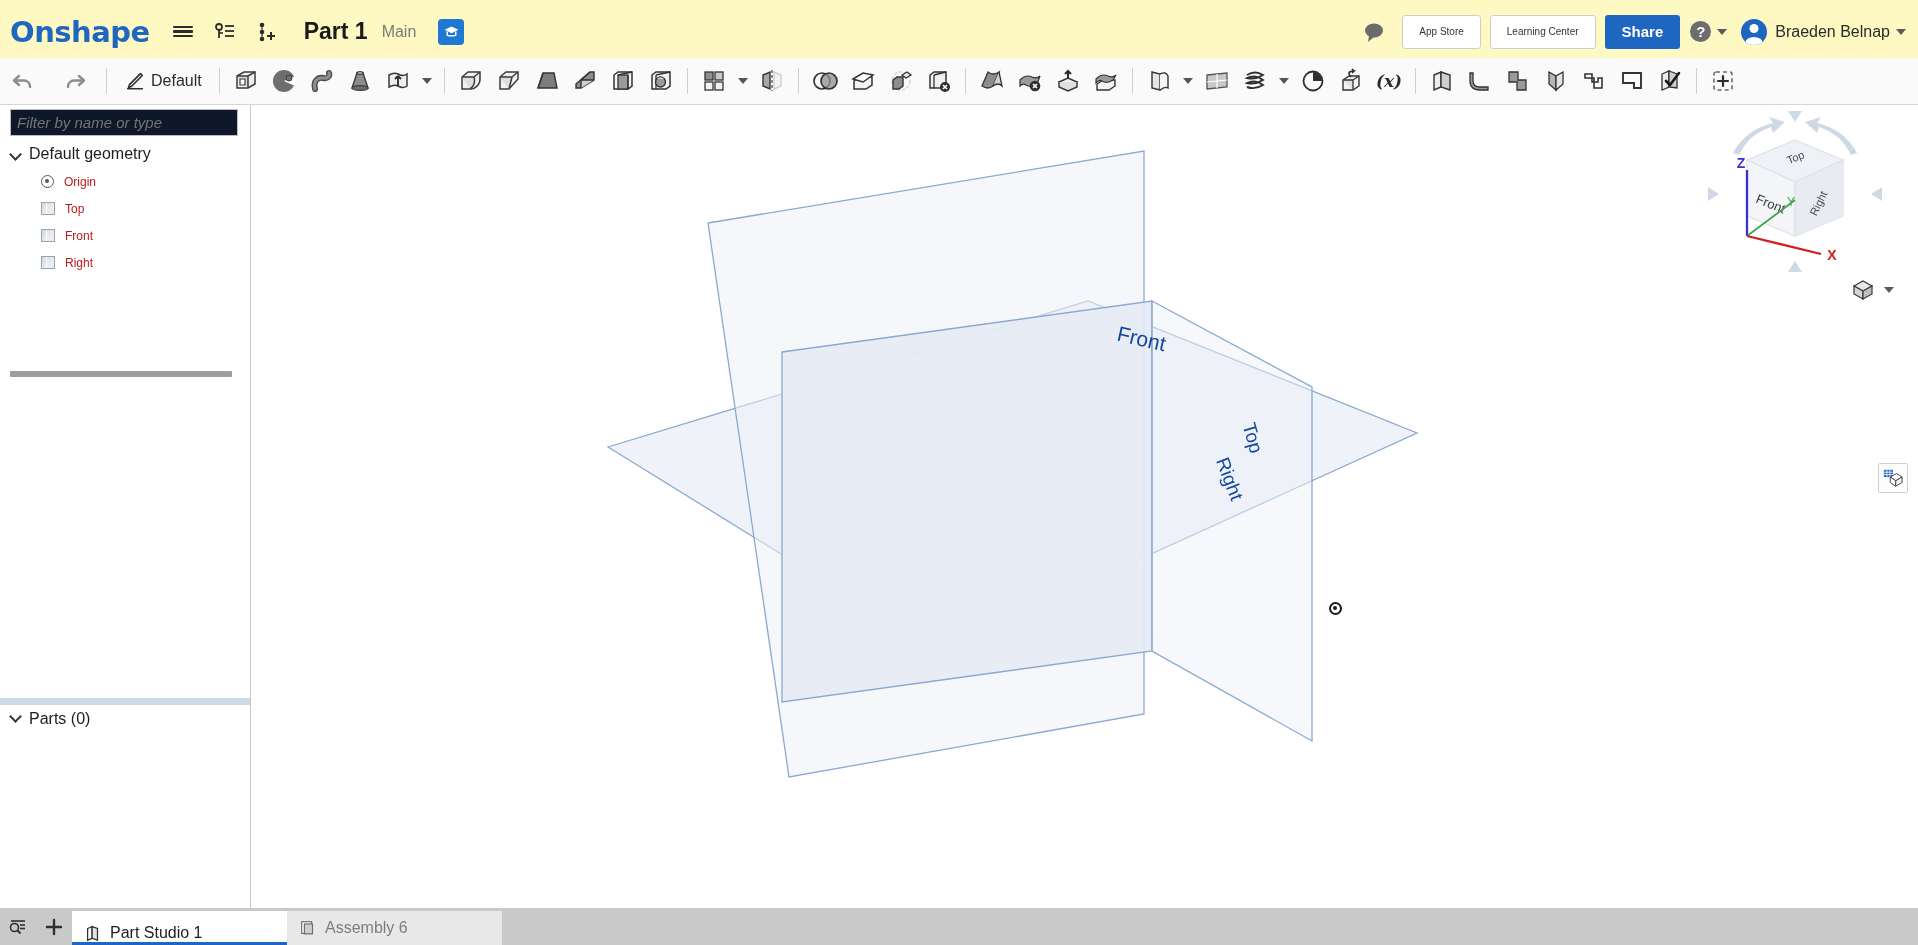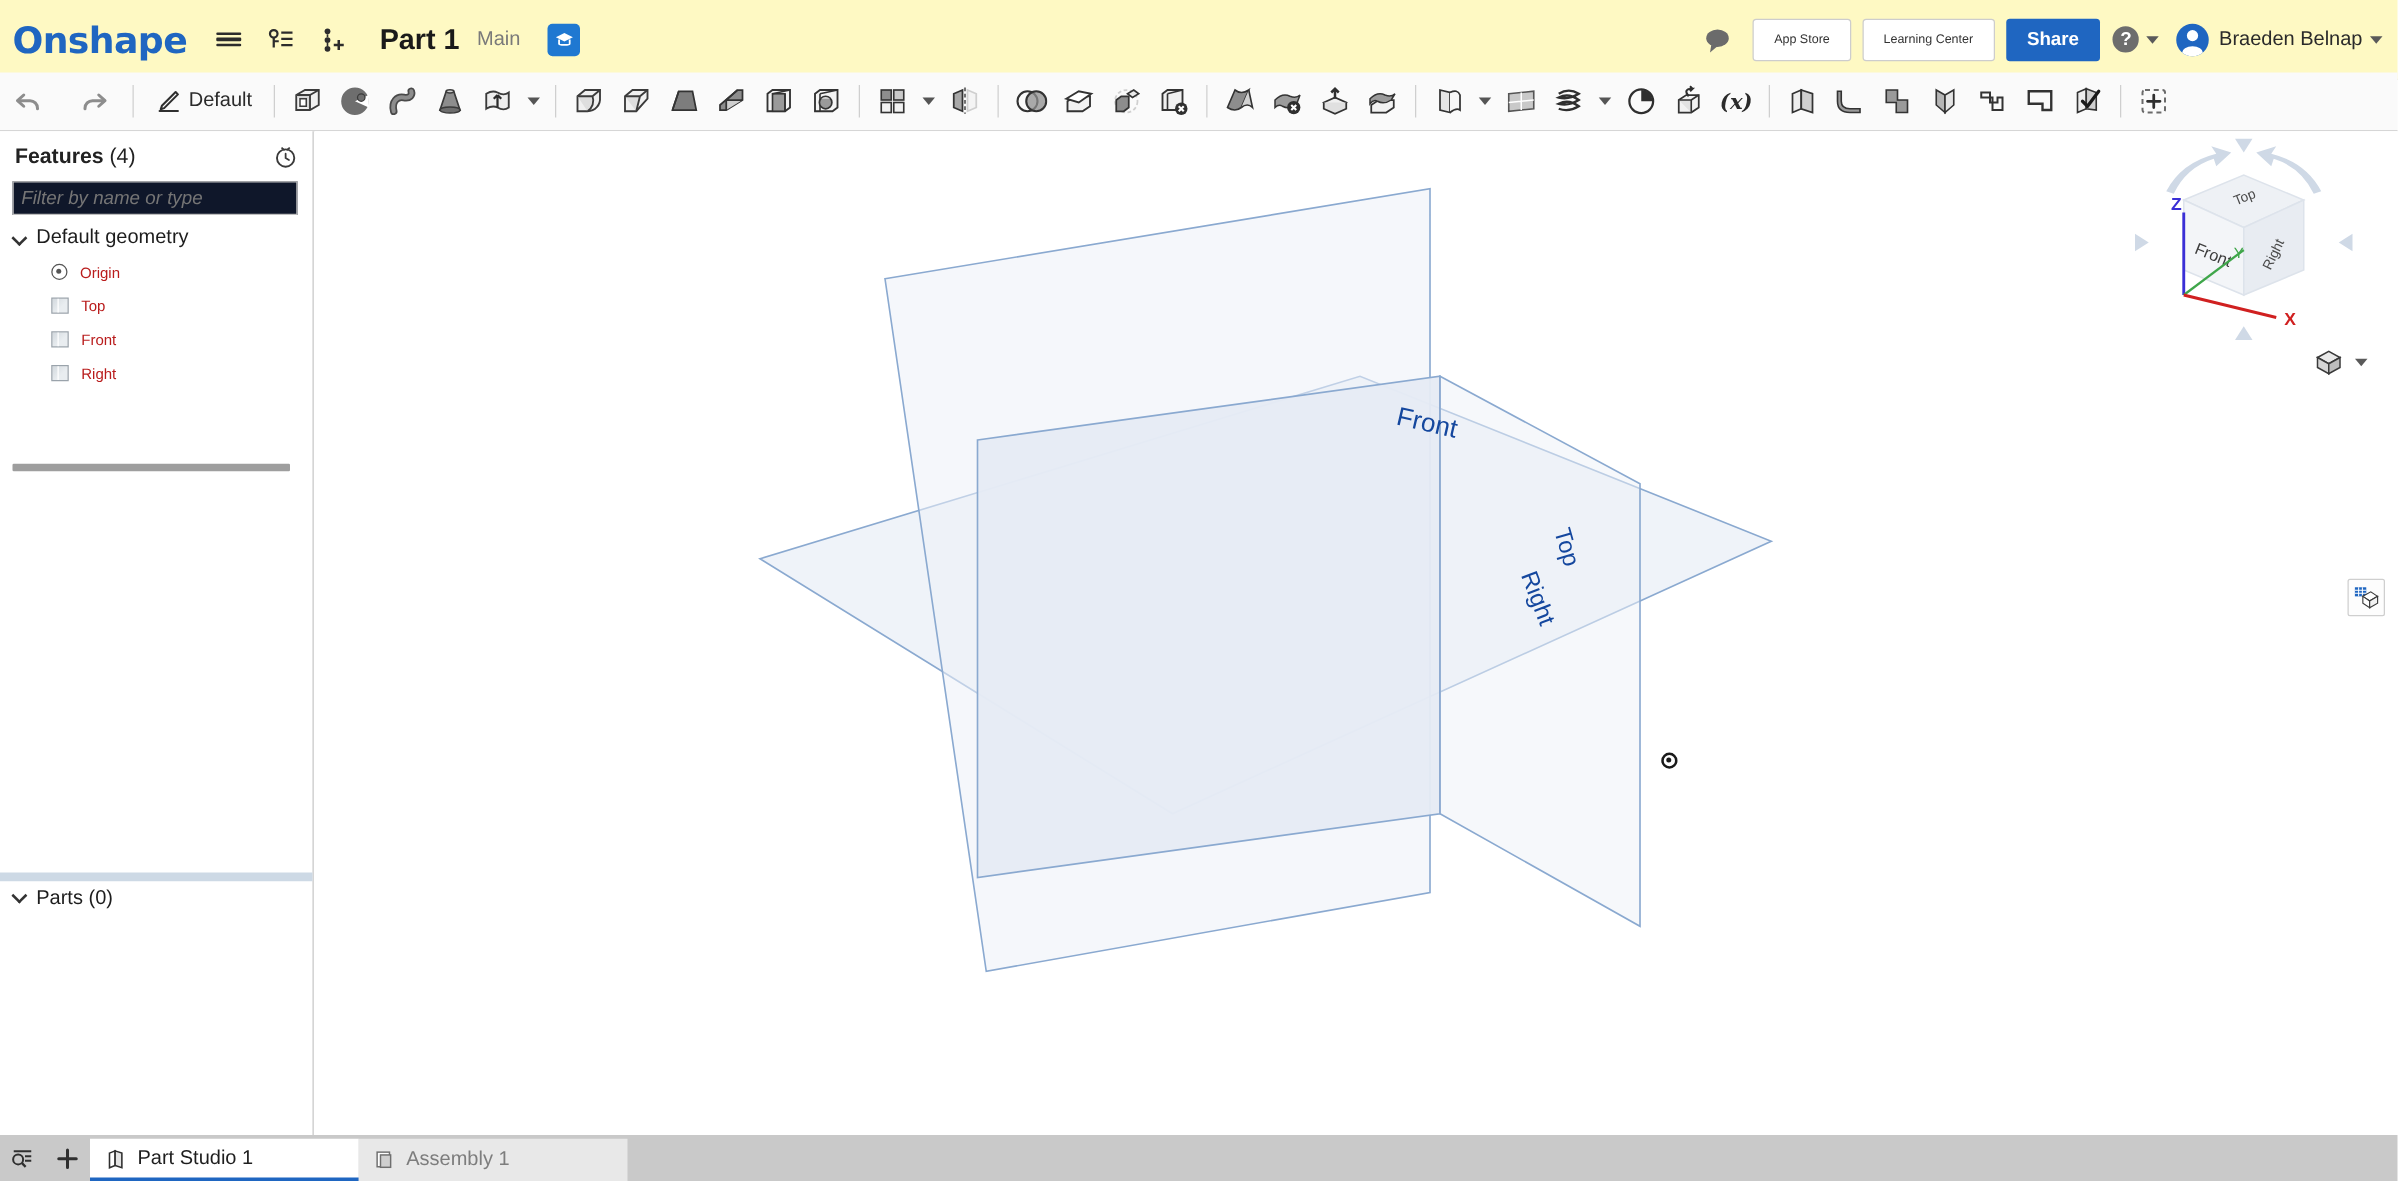--- a/index.html
+++ b/index.html
@@ -204,21 +204,21 @@
     background: #c9c9c9; display: flex; align-items: flex-end;
   }
   .tab-tool {
     width: 36px; height: 37px; display: flex; align-items: center; justify-content: center;
     cursor: pointer;
   }
   .doc-tab {
     height: 34px; display: flex; align-items: center; padding: 0 20px 0 12px;
     cursor: pointer; font-size: 16px; gap: 8px; min-width: 215px;
   }
-  .doc-tab.active { background: #ffffff; color: #1e1e1e; border-bottom: 3px solid #1f66c1; }
+  .doc-tab.active { background: #ffffff; color: #1e1e1e; border-bottom: 3px solid #1f66c1; align-items: flex-end; }
   .doc-tab.inactive { background: #e8e8e8; color: #7d7d7d; }
 
   .svgicon { display: block; }
 </style>
 </head>
 <body>
 
 <div class="header">
   <div class="logo">Onshape</div>
 
@@ -552,33 +552,20 @@
 
   <div class="tb-item">
     <svg class="svgicon" width="26" height="26" viewBox="0 0 26 26">
       <rect x="4" y="4" width="18" height="18" rx="2" fill="none" stroke="#6a6a6a" stroke-width="1.6" stroke-dasharray="4 3"></rect>
       <path d="M13 8 V18 M8 13 H18" stroke="#2f2f2f" stroke-width="2.2" stroke-linecap="round"></path>
     </svg>
   </div>
 </div>
 
 <div class="left-panel">
-  <div class="features-hdr">
-    <div class="features-title">
-      <b>Features</b>
-      <span>(4)</span>
-    </div>
-    <div class="history-icon">
-      <svg class="svgicon" width="19" height="19" viewBox="0 0 20 20">
-        <circle cx="10" cy="11" r="7.3" fill="none" stroke="#3a3a3a" stroke-width="1.6"></circle>
-        <path d="M10 7.3 V11 L12.8 12.6" fill="none" stroke="#3a3a3a" stroke-width="1.5" stroke-linecap="round"></path>
-        <path d="M6.5 2.2 L9.2 4.3 M13.5 2.2 L10.8 4.3" stroke="#3a3a3a" stroke-width="1.5"></path>
-      </svg>
-    </div>
-  </div>
 
   <div class="filter-box">
     <input type="text" placeholder="Filter by name or type" style="">
   </div>
 
   <div class="tree-group">
     <div class="chev"></div>
     <div class="tree-group-label">Default geometry</div>
   </div>
 
@@ -773,15 +760,15 @@
     <span>Part Studio 1</span>
   </div>
 
   <div class="doc-tab inactive">
     <span>
       <svg class="svgicon" width="18" height="18" viewBox="0 0 20 20">
         <rect x="3" y="3" width="11" height="13" fill="#fff" stroke="#6f6f6f" stroke-width="1.3"></rect>
         <rect x="6" y="5.5" width="9" height="11" fill="#cfcfcf" stroke="#6f6f6f" stroke-width="1.3"></rect>
       </svg>
     </span>
-    <span>Assembly 1</span>
+    <span>Assembly 6</span>
   </div>
 </div>
 
 </body></html>

